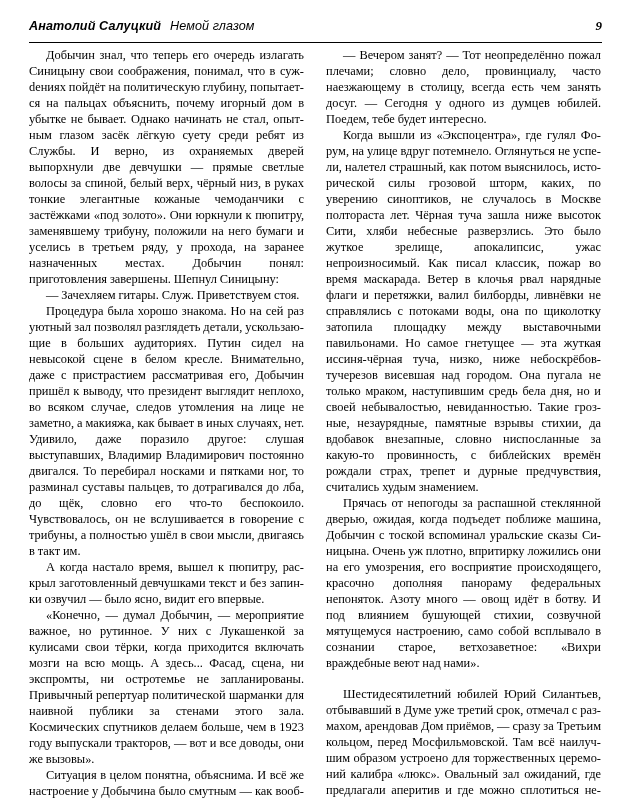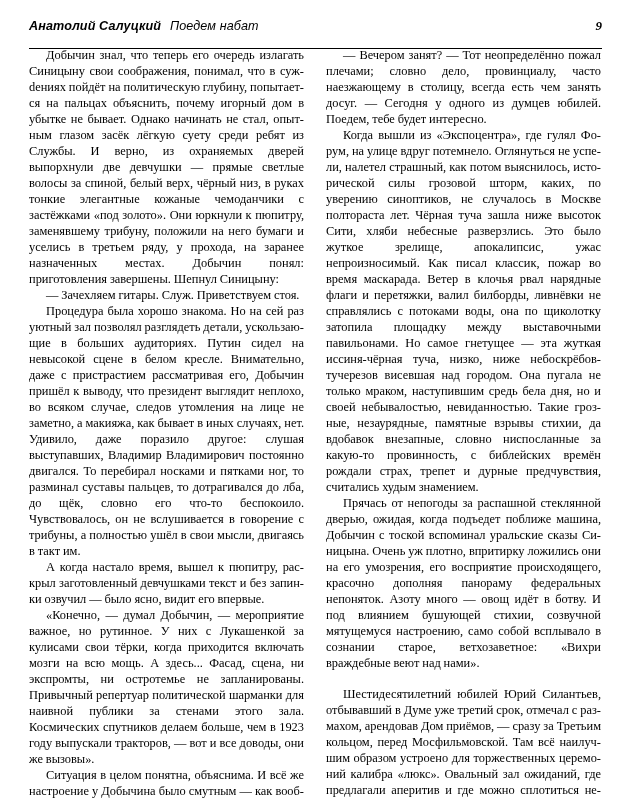--- a/index.html
+++ b/index.html
@@ -28,21 +28,21 @@
     position: absolute;
     left: 29px;
     top: 18px;
     width: 573px;
     height: 22px;
     display: flex;
     align-items: baseline;
     justify-content: space-between;
     font-family: "Liberation Sans", "DejaVu Sans", sans-serif;
     border-bottom: 1.4px solid #000;
-    padding-bottom: 8px;
+    padding-bottom: 2px;
   }
   .head-left {
     display: flex;
     align-items: baseline;
     gap: 9px;
     white-space: nowrap;
   }
   .author {
     font-style: italic;
     font-weight: bold;
@@ -92,21 +92,21 @@
   }
 </style>
 </head>
 <body>
 
 <div class="page">
 
   <div class="running-head">
     <div class="head-left">
       <span class="author">Анатолий Салуцкий</span>
-      <span class="book-title">Поедем набат</span>
+      <span class="book-title">Немой глазом</span>
     </div>
     <span class="folio">9</span>
   </div>
 
   <div class="columns">
     <div class="col" id="col-left">
         <p class="para">Добычин знал, что теперь его очередь излагать Синицыну свои соображения, понимал, что в суж­dениях пойдёт на политическую глубину, попытает­ся на пальцах объяснить, почему игорный дом в убытке не бывает. Однако начинать не стал, опыт­ным глазом засёк лёгкую суету среди ребят из Служ­бы. И верно, из охраняемых дверей выпорхнули две девчушки — прямые светлые волосы за спиной, бе­лый верх, чёрный низ, в руках тонкие элегантные кожаные чемоданчики с застёжками «под золото». Они юркнули к пюпитру, заменявшему трибуну, по­ложили на него бумаги и уселись в третьем ряду, у прохода, на заранее назначенных местах. Добычин понял: приготовления завершены. Шепнул Сини­цыну:</p>
         <p class="para">— Зачехляем гитары. Служ. Приветствуем стоя.</p>
         <p class="para">Процедура была хорошо знакома. Но на сей раз уютный зал позволял разглядеть детали, ускользаю­щие в больших аудиториях. Путин сидел на невысо­кой сцене в белом кресле. Внимательно, даже с при­страстием рассматривая его, Добычин пришёл к вы­воду, что президент выглядит неплохо, во всяком случае, следов утомления на лице не заметно, а ма­кияжа, как бывает в иных случаях, нет. Удивило, да­же поразило другое: слушая выступавших, Владимир Владимирович постоянно двигался. То перебирал носками и пятками ног, то разминал суставы паль­цев, то дотрагивался до лба, до щёк, словно его что-то беспокоило. Чувствовалось, он не вслушивается в говорение с трибуны, а полностью ушёл в свои мыс­ли, двигаясь в такт им.</p>
         <p class="para">А когда настало время, вышел к пюпитру, рас­крыл заготовленный девчушками текст и без запин­ки озвучил — было ясно, видит его впервые.</p>

